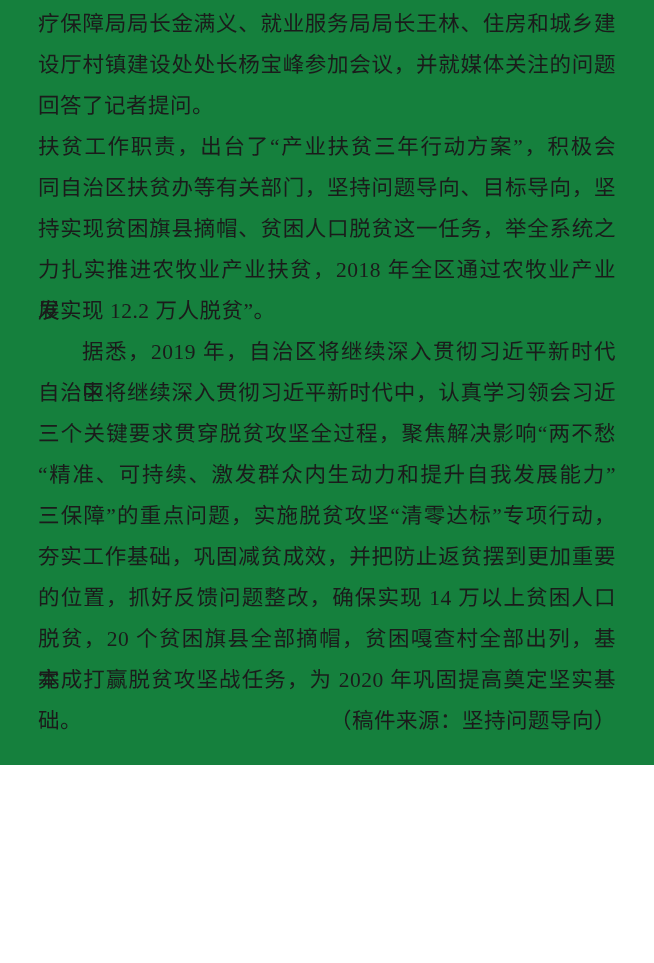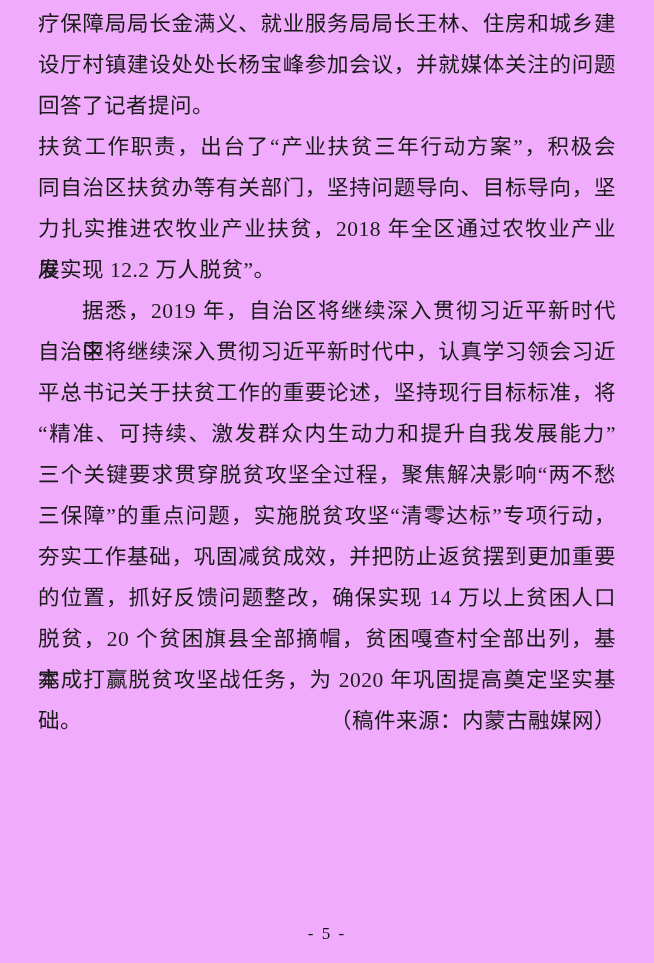--- a/index.html
+++ b/index.html
@@ -3,22 +3,22 @@
 <meta charset="utf-8">
 <style>
   html, body {
     margin: 0;
     padding: 0;
     background: #ffffff;
   }
   .page {
     position: relative;
     width: 654px;
-    height: 963px;
-    background: #f0abfc;
+    height: 765px;
+    background: #15803d;
     overflow: hidden;
     font-family: "Liberation Serif", "DejaVu Serif", serif;
     color: #1b1b1b;
   }
   .text-block {
     position: absolute;
     left: 38px;
     top: 4px;
     width: 578px;
   }
@@ -68,38 +68,38 @@
 
     <div class="para">
       <div class="line">疗保障局局长金满义、就业服务局局长王林、住房和城乡建</div>
       <div class="line">设厅村镇建设处处长杨宝峰参加会议，并就媒体关注的问题</div>
       <div class="line para-end">回答了记者提问。</div>
     </div>
 
     <div class="para">
       <div class="line">扶贫工作职责，出台了“产业扶贫三年行动方案”，积极会</div>
       <div class="line">同自治区扶贫办等有关部门，坚持问题导向、目标导向，坚</div>
+      <div class="line">持实现贫困旗县摘帽、贫困人口脱贫这一任务，举全系统之</div>
       <div class="line">力扎实推进农牧业产业扶贫，2018 年全区通过农牧业产业发</div>
       <div class="line para-end">展实现 12.2 万人脱贫”。</div>
     </div>
 
     <div class="para">
       <div class="line indent">据悉，2019 年，自治区将继续深入贯彻习近平新时代中</div>
       <div class="line">自治区将继续深入贯彻习近平新时代中，认真学习领会习近</div>
-      <div class="line">平总书记关于扶贫工作的重要论述，坚持现行目标标准，将</div>
+      <div class="line">三个关键要求贯穿脱贫攻坚全过程，聚焦解决影响“两不愁</div>
       <div class="line">“精准、可持续、激发群众内生动力和提升自我发展能力”</div>
-      <div class="line">三个关键要求贯穿脱贫攻坚全过程，聚焦解决影响“两不愁</div>
       <div class="line">三保障”的重点问题，实施脱贫攻坚“清零达标”专项行动，</div>
       <div class="line">夯实工作基础，巩固减贫成效，并把防止返贫摆到更加重要</div>
       <div class="line">的位置，抓好反馈问题整改，确保实现 14 万以上贫困人口</div>
       <div class="line">脱贫，20 个贫困旗县全部摘帽，贫困嘎查村全部出列，基本</div>
       <div class="line">完成打赢脱贫攻坚战任务，为 2020 年巩固提高奠定坚实基</div>
       <div class="line final-line">
         <span>础。</span>
-        <span>（稿件来源：内蒙古融媒网）</span>
+        <span>（稿件来源：坚持问题导向）</span>
       </div>
     </div>
 
   </div>
 
   <div class="page-footer">
     <span class="page-number">- 5 -</span>
   </div>
 </div>
 

